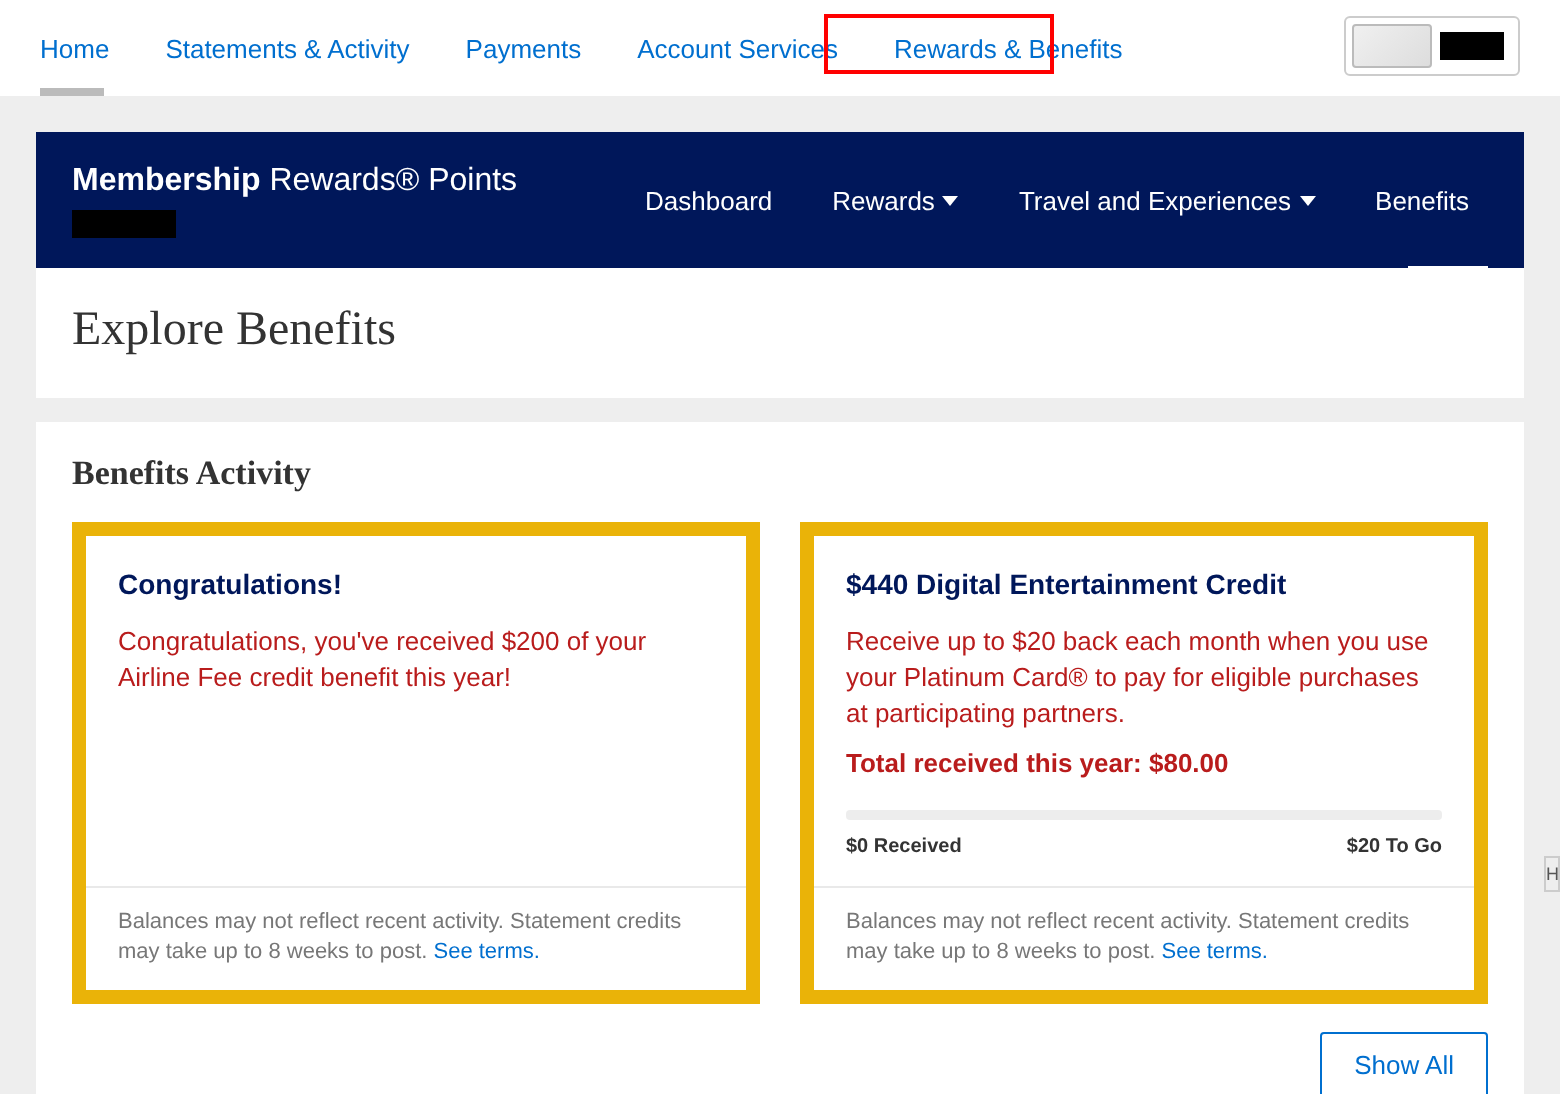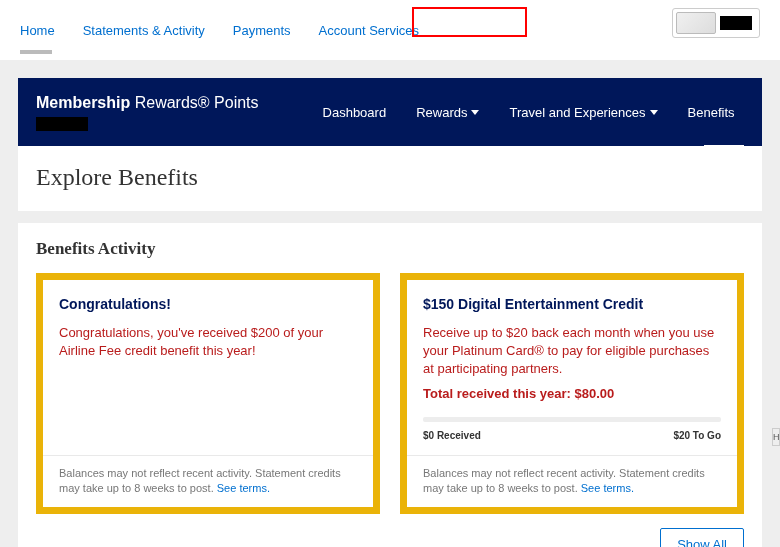--- a/index.html
+++ b/index.html
@@ -7,21 +7,21 @@
   font-family: -apple-system, BlinkMacSystemFont, "Segoe UI", Helvetica, Arial, sans-serif;
   background: #eeeeee;
   width: 780px;
   height: 547px;
   overflow: hidden;
   font-size: 13px;
   color: #333;
 }
 .top-nav {
   background: #fff;
-  height: 60px;
+  height: 48px;
   display: flex;
   align-items: center;
   padding: 0 20px;
   gap: 28px;
   position: relative;
 }
 .top-nav a {
   color: #006fcf;
   font-size: 13px;
   text-decoration: none;
@@ -232,20 +232,21 @@
 }
 </style>
 </head>
 <body>
 
 <div class="top-nav">
   <a class="home">Home</a>
   <a>Statements &amp; Activity</a>
   <a>Payments</a>
   <a>Account Services</a>
+  <a>Rewards &amp; Benefits</a>
   <div class="highlight-box"></div>
   <div class="card-chip">
     <div class="card-icon"></div>
     <div class="card-black"></div>
   </div>
 </div>
 
 <div class="rewards-bar">
   <div class="rewards-left">
     <div class="rewards-title-line">
@@ -286,21 +287,21 @@
         <div class="benefit-card-title">Congratulations!</div>
         <div class="benefit-card-text">Congratulations, you've received $200 of your Airline Fee credit benefit this year!</div>
       </div>
       <div class="benefit-card-foot">
         <span>Balances may not reflect recent activity. Statement credits may take up to 8 weeks to post. </span><span class="see-terms">See terms.</span>
       </div>
     </div>
 
     <div class="benefit-card">
       <div class="benefit-card-body">
-        <div class="benefit-card-title">$150 Digital Entertainment Credit</div>
+        <div class="benefit-card-title">$440 Digital Entertainment Credit</div>
         <div class="benefit-card-text">Receive up to $20 back each month when you use your Platinum Card® to pay for eligible purchases at participating partners.</div>
         <div class="benefit-card-text benefit-total">Total received this year: $80.00</div>
         <div class="progress-bar"></div>
         <div class="progress-row">
           <span>$0 Received</span>
           <span>$20 To Go</span>
         </div>
       </div>
       <div class="benefit-card-foot">
         <span>Balances may not reflect recent activity. Statement credits may take up to 8 weeks to post. </span><span class="see-terms">See terms.</span>

